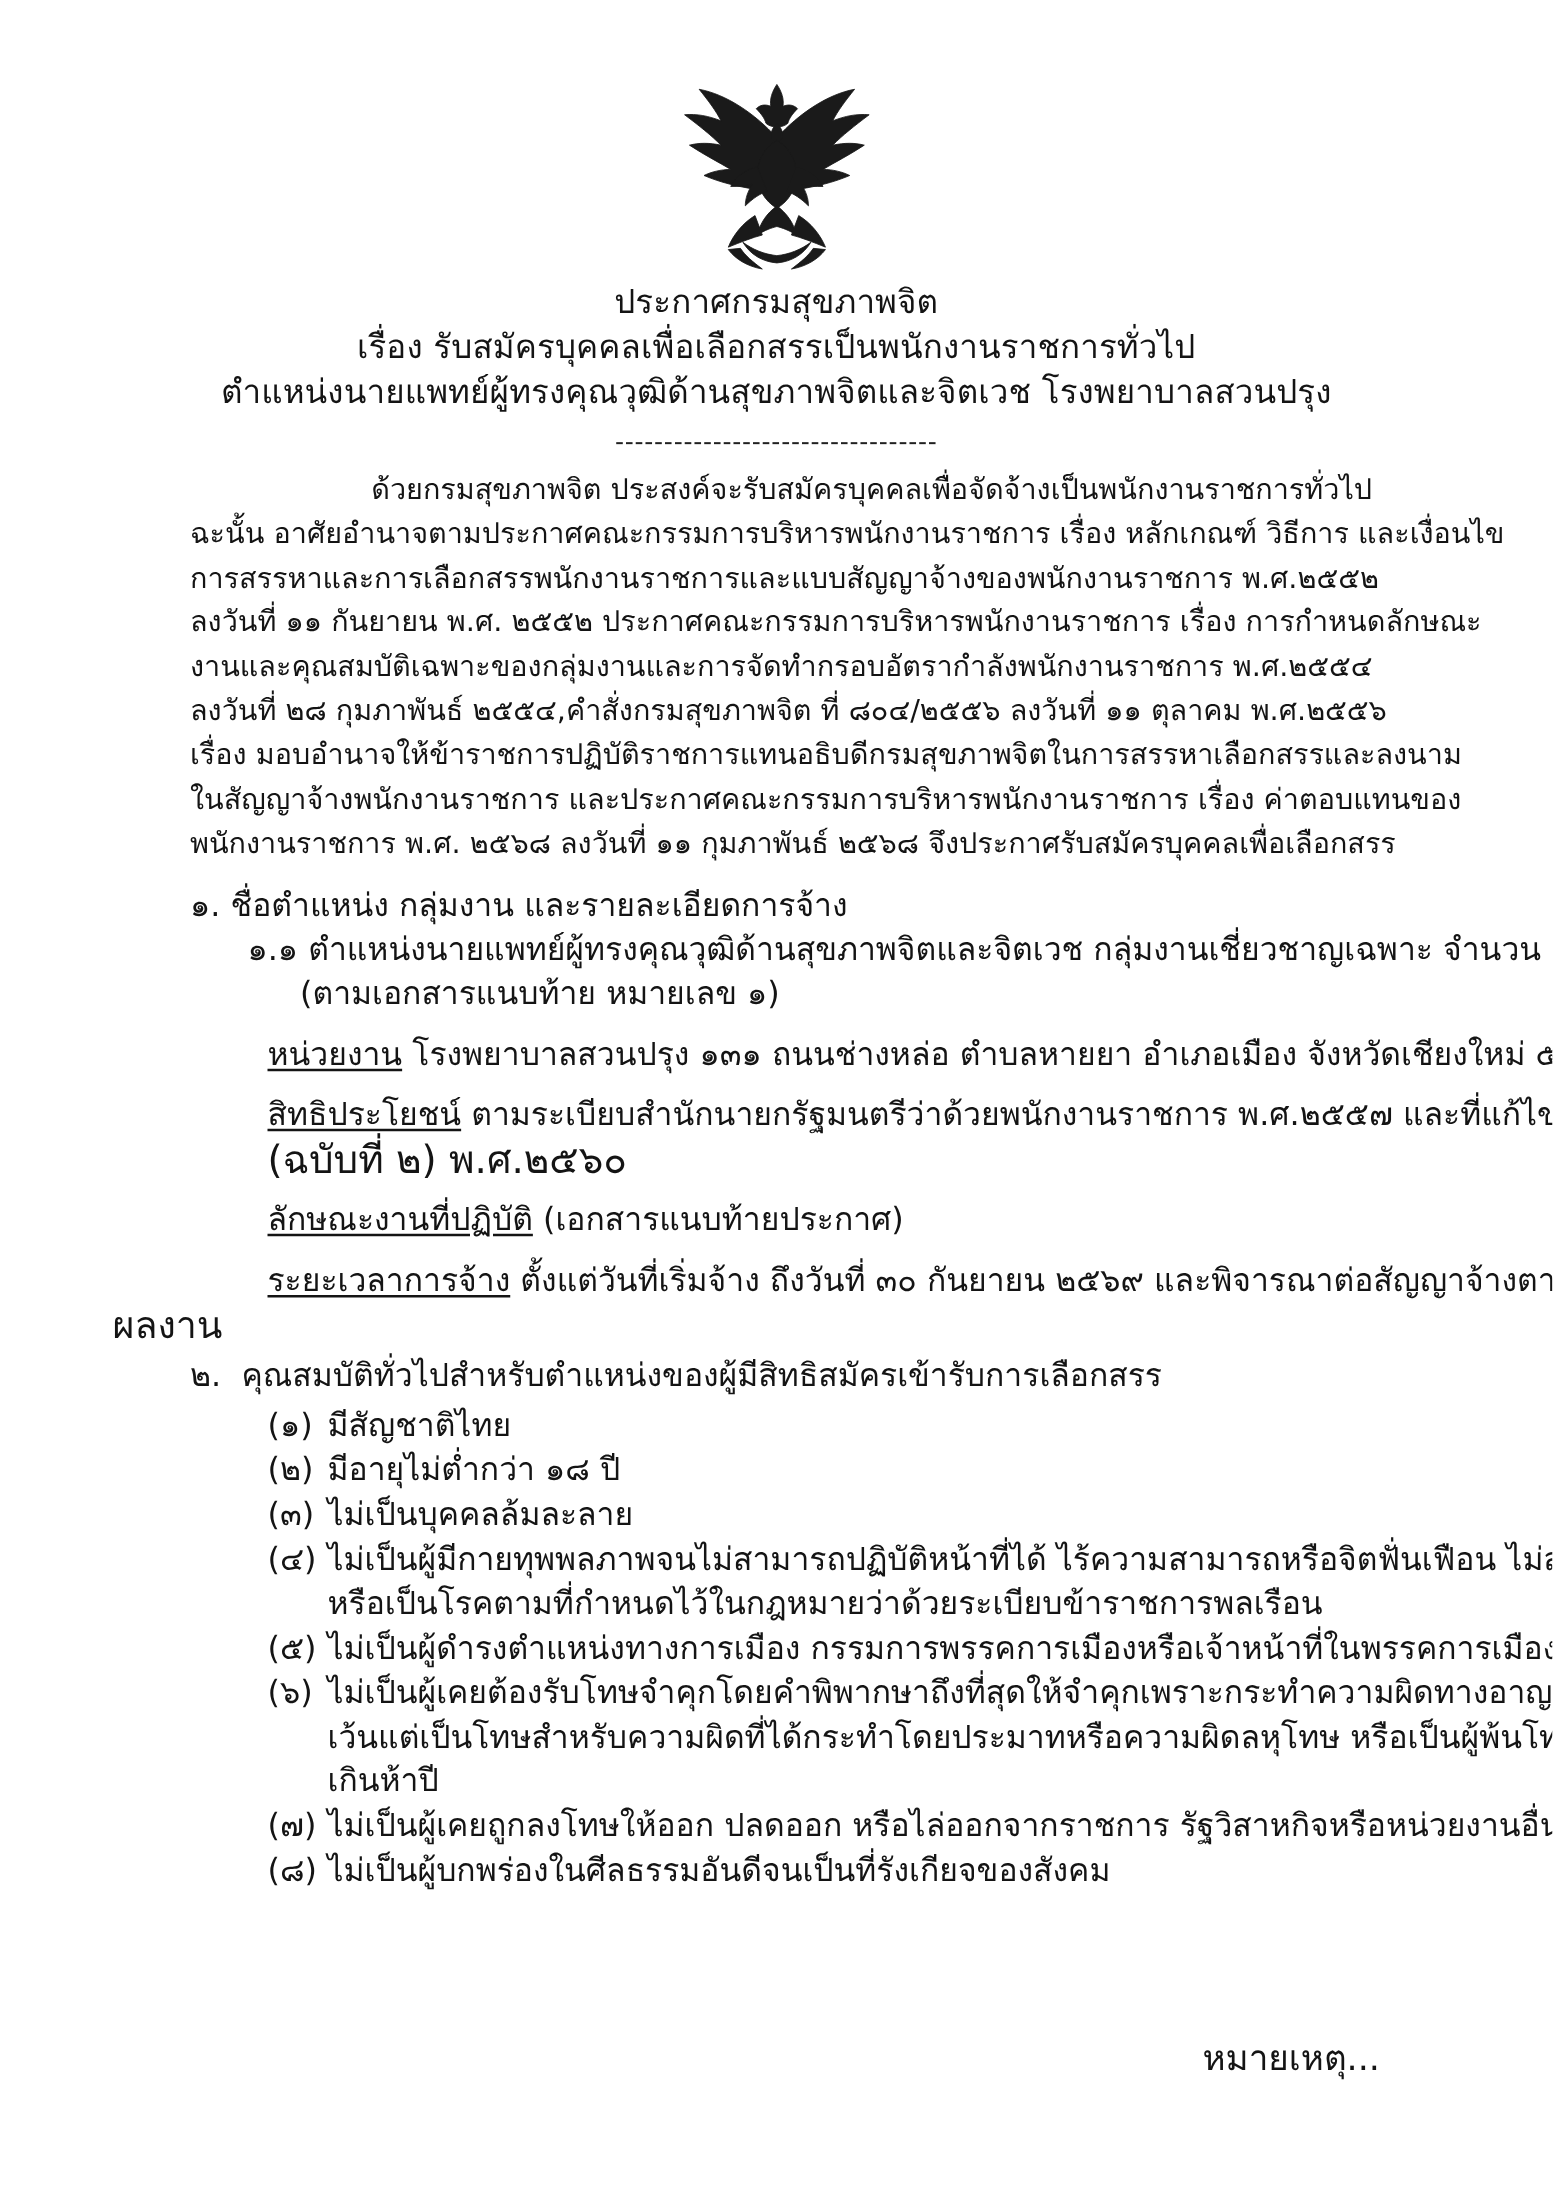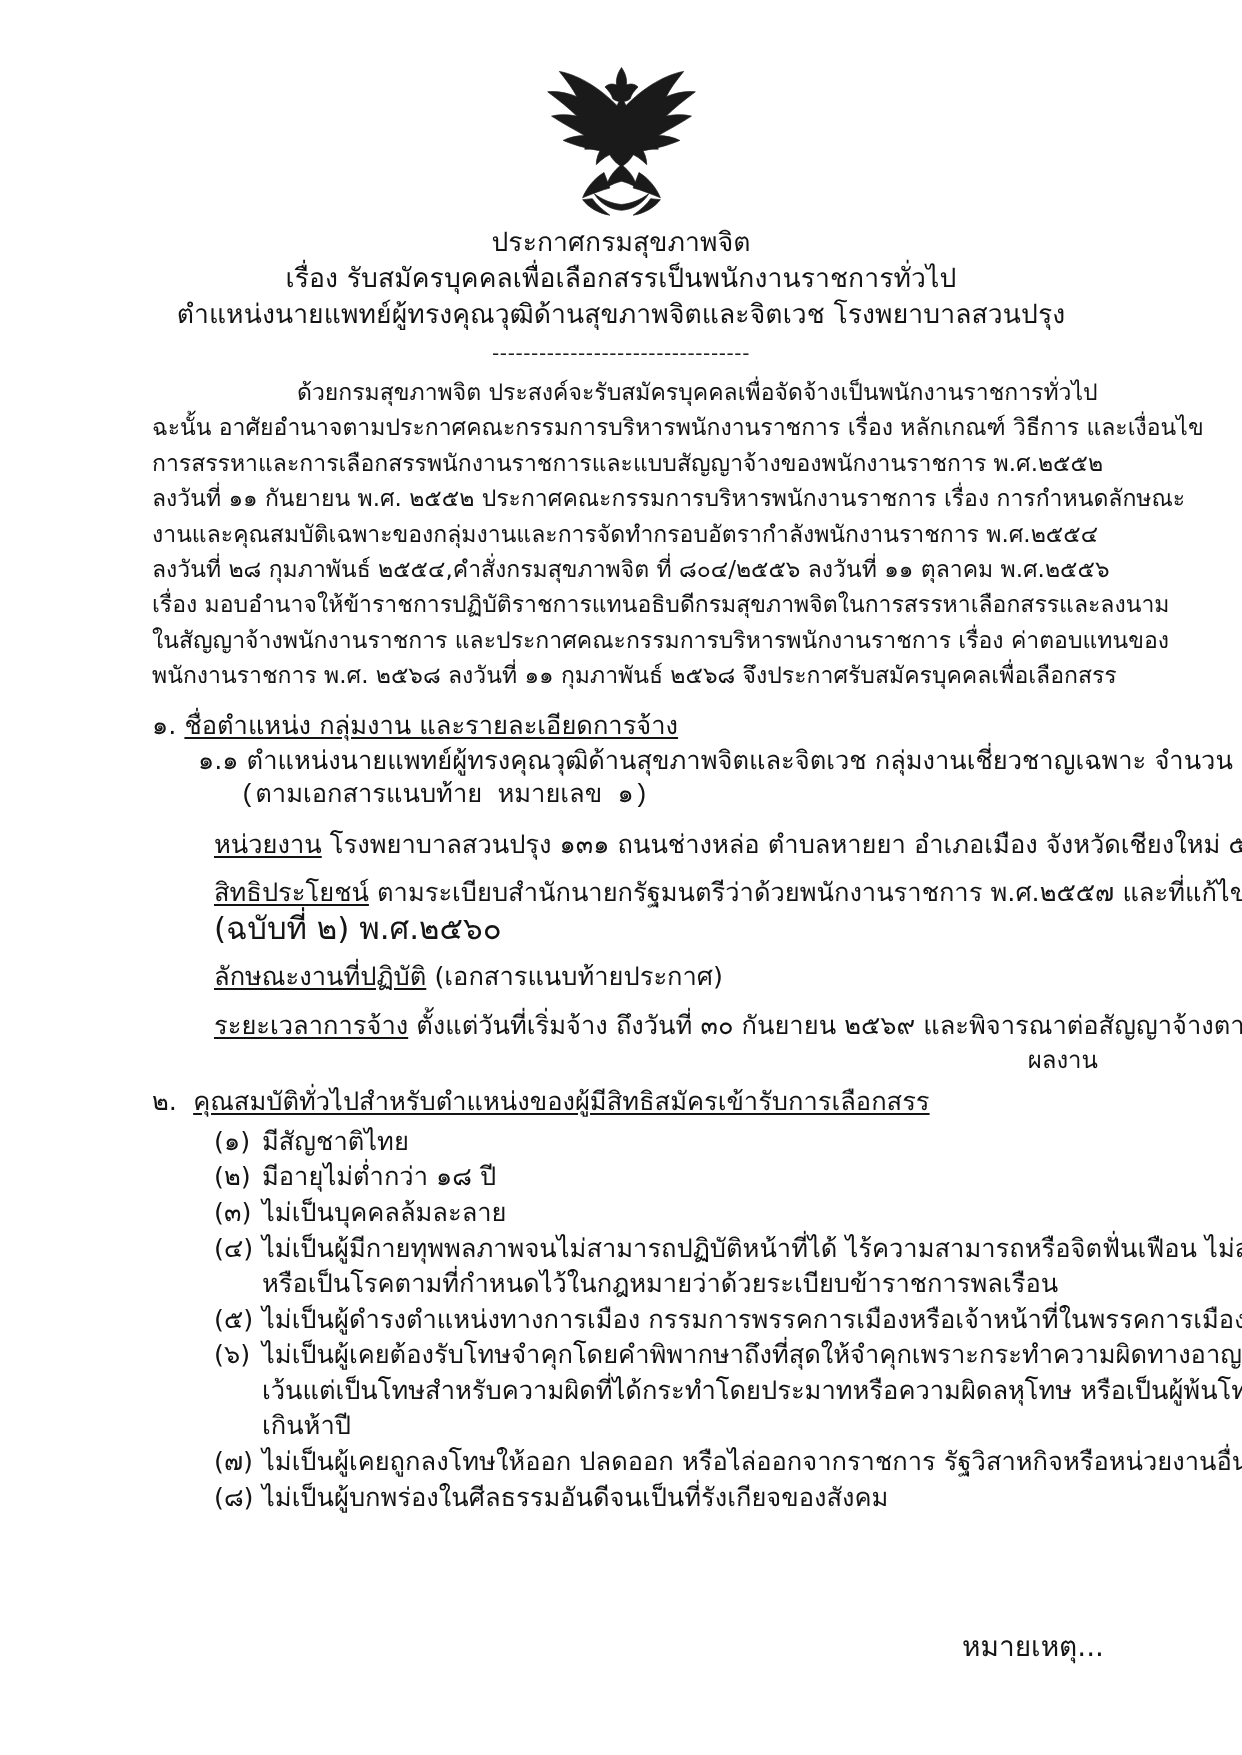--- a/index.html
+++ b/index.html
@@ -75,53 +75,51 @@
   }
   
   .sec-heading {
     font-size: 25.5px;
     line-height: 35.4px;
     margin-top: 14px;
     white-space: nowrap;
   }
   .sec-heading .num { display: inline-block; }
   .sec-heading .u {
-    text-decoration: underline;
     text-underline-offset: 3px;
   }
   .sub-item {
     font-size: 25.5px;
     line-height: 35.4px;
     white-space: nowrap;
     padding-left: 46px;
   }
-  .sub-item.deep { padding-left: 88px; font-family: Liberation Mono, monospace; }
+  .sub-item.deep { padding-left: 88px; }
   .detail-row {
     font-size: 25.5px;
     line-height: 35.4px;
     white-space: nowrap;
     padding-left: 62px;
     margin-top: 13px;
   }
   .detail-row .lbl {
     text-decoration: underline;
     text-underline-offset: 3px;
   }
   .detail-cont {
     font-size: 31px;
     line-height: 35.4px;
     white-space: nowrap;
     padding-left: 62px;
   }
   .flush {
-    font-size: 24px;
+    font-size: 30px;
     line-height: 35.4px;
     white-space: nowrap;
     padding-left: 0;
-    text-align: right;
   }
   
   .qual-list { margin-top: 4px; }
   .qual-item {
     font-size: 25.5px;
     line-height: 35.6px;
     padding-left: 62px;
     white-space: nowrap;
   }
   .qual-item .marker {

